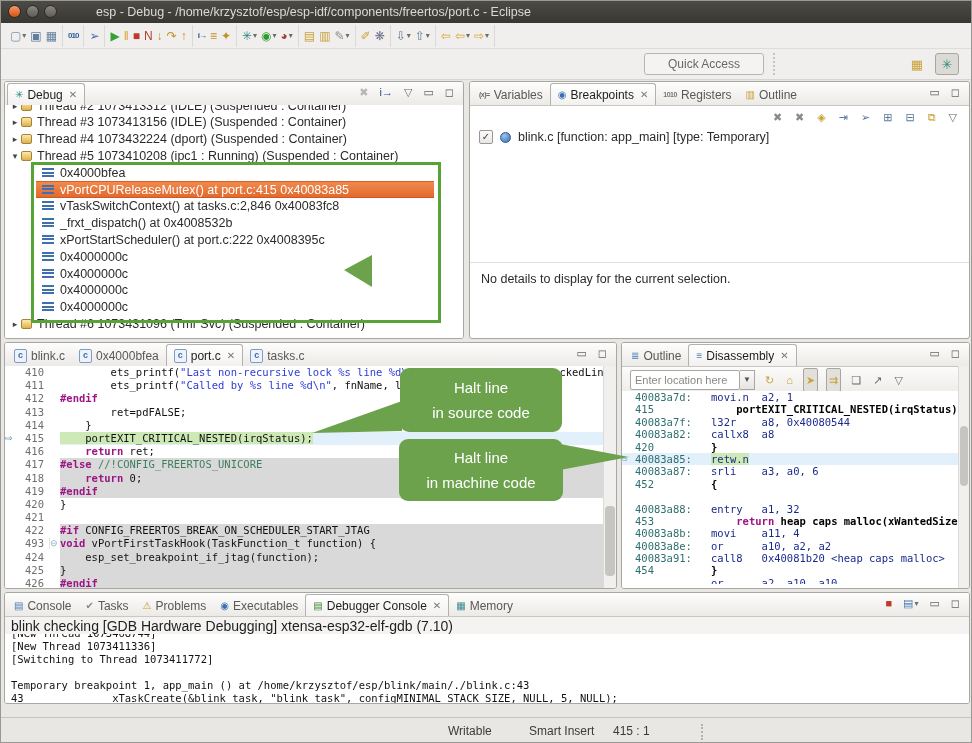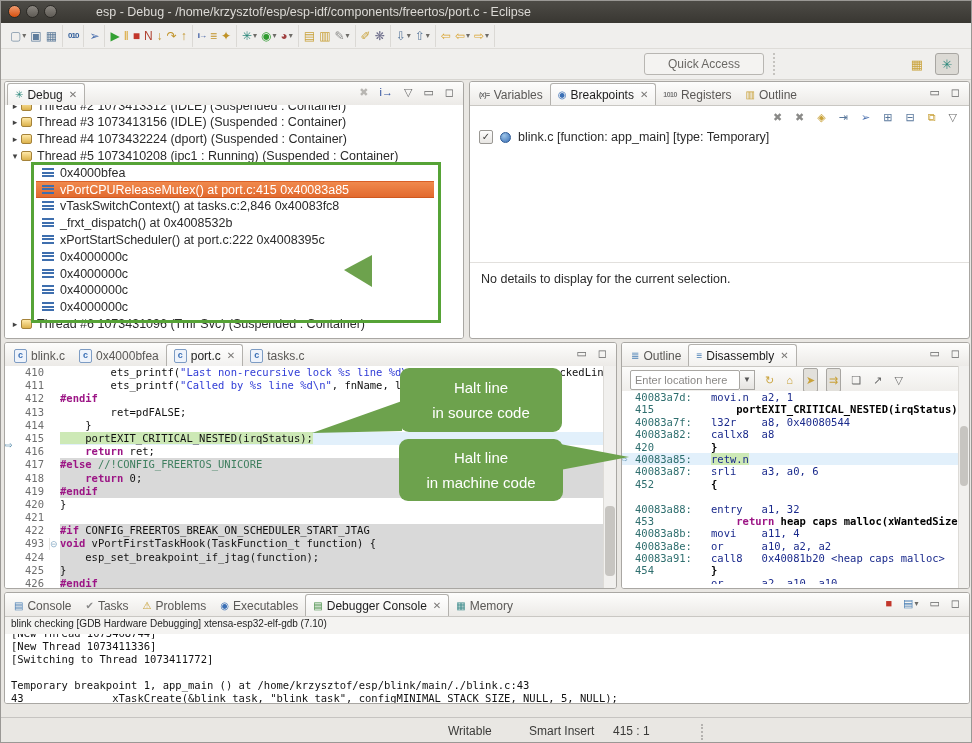--- a/index.html
+++ b/index.html
@@ -59,21 +59,21 @@
   .bptools .gi{font-size:11px;}
   .bprow{height:18px;display:flex;align-items:center;gap:7px;padding-left:9px;font-size:12.5px;color:#2b2b2b;}
   .cb{width:12px;height:12px;border:1px solid #9a9894;border-radius:2px;background:linear-gradient(#fdfdfd,#e8e6e3);
       font-size:10px;line-height:11px;text-align:center;color:#3d3d3b;}
   .ic-bp{width:11px;height:11px;border-radius:50%;background:radial-gradient(circle at 35% 30%,#9cc4e8,#3a6fb5);border:1px solid #2d5a94;box-sizing:border-box;}
   .bpdivider{position:absolute;left:0;right:0;top:180px;border-top:1px solid #e2e0dd;}
   .nodetails{position:absolute;left:11px;top:190px;font-size:12.5px;color:#2b2b2b;}
   
   .mono,.eline .code,.dline{font-family:"DejaVu Sans Mono",monospace;font-size:10.5px;}
   .ebody{position:absolute;left:0;right:12px;top:23px;bottom:0;background:#fff;overflow:hidden;}
-  .eline{height:13.2px;display:flex;align-items:center;white-space:pre;}
+  .eline{height:13.2px;display:flex;align-items:flex-start;white-space:pre;}
   .ann{width:9px;background:#f2f1ef;position:relative;flex:none;}
   .ann.chg{background:#f0a183;}
   .curarrow{position:absolute;left:0;top:1px;font-size:9px;color:#3d7a9e;line-height:10px;}
   .lnum{width:30px;flex:none;text-align:right;padding-right:5px;color:#6e6e6e;background:#fff;
         font-family:"DejaVu Sans Mono",monospace;font-size:10.5px;line-height:13.2px;}
   .fold{width:10px;flex:none;color:#8fb0c8;font-size:9px;line-height:12px;background:#fff;border-left:1px solid #e4e2df;}
   .code{flex:1;line-height:13.2px;overflow:hidden;}
   .eline.gray .code{background:#d9d9d9;}
   .eline.cur .code{background:#e2f0fb;}
   .hl{background:#cde9b6;}
@@ -98,21 +98,21 @@
   .dline.clip{height:7px;overflow:hidden;}
   .dgut{width:13px;flex:none;position:relative;}
   .daddr{width:76px;flex:none;color:#2e6e6e;}
   .dtxt{flex:1;overflow:hidden;}
   .d-ins{color:#1a2a8c;}
   .d-b{color:#000;font-weight:bold;}
   .d-lbl{color:#1a2a8c;font-weight:bold;}
   .d-kwb{color:#9c1585;font-weight:bold;}
   .dline.cur{background:#e2f0fb;}
   
-  .chead{height:17px;background:#f4f3f1;border-bottom:1px solid #e0deda;font-size:10px;color:#1e1e1e;
+  .chead{height:17px;background:#f4f3f1;border-bottom:1px solid #e0deda;font-size:14px;color:#1e1e1e;
          padding:1px 0 0 6px;white-space:nowrap;}
   .cbody{position:absolute;left:0;right:0;top:41px;bottom:0;background:#fff;overflow:hidden;padding-left:6px;}
   .cline{height:13px;line-height:13px;white-space:pre;color:#111;}
   .cline.clip{margin-top:-7px;}
   
   .statusbar{position:absolute;left:0;right:0;top:716px;height:26px;background:#e9e7e3;border-top:1px solid #c6c4c1;
              font-size:12px;color:#3a3a38;}
   .statusbar span{position:absolute;top:6px;}
   .shandle{position:absolute;left:700px;top:5px;height:16px;border-left:2px dotted #b5b3b0;}
   

